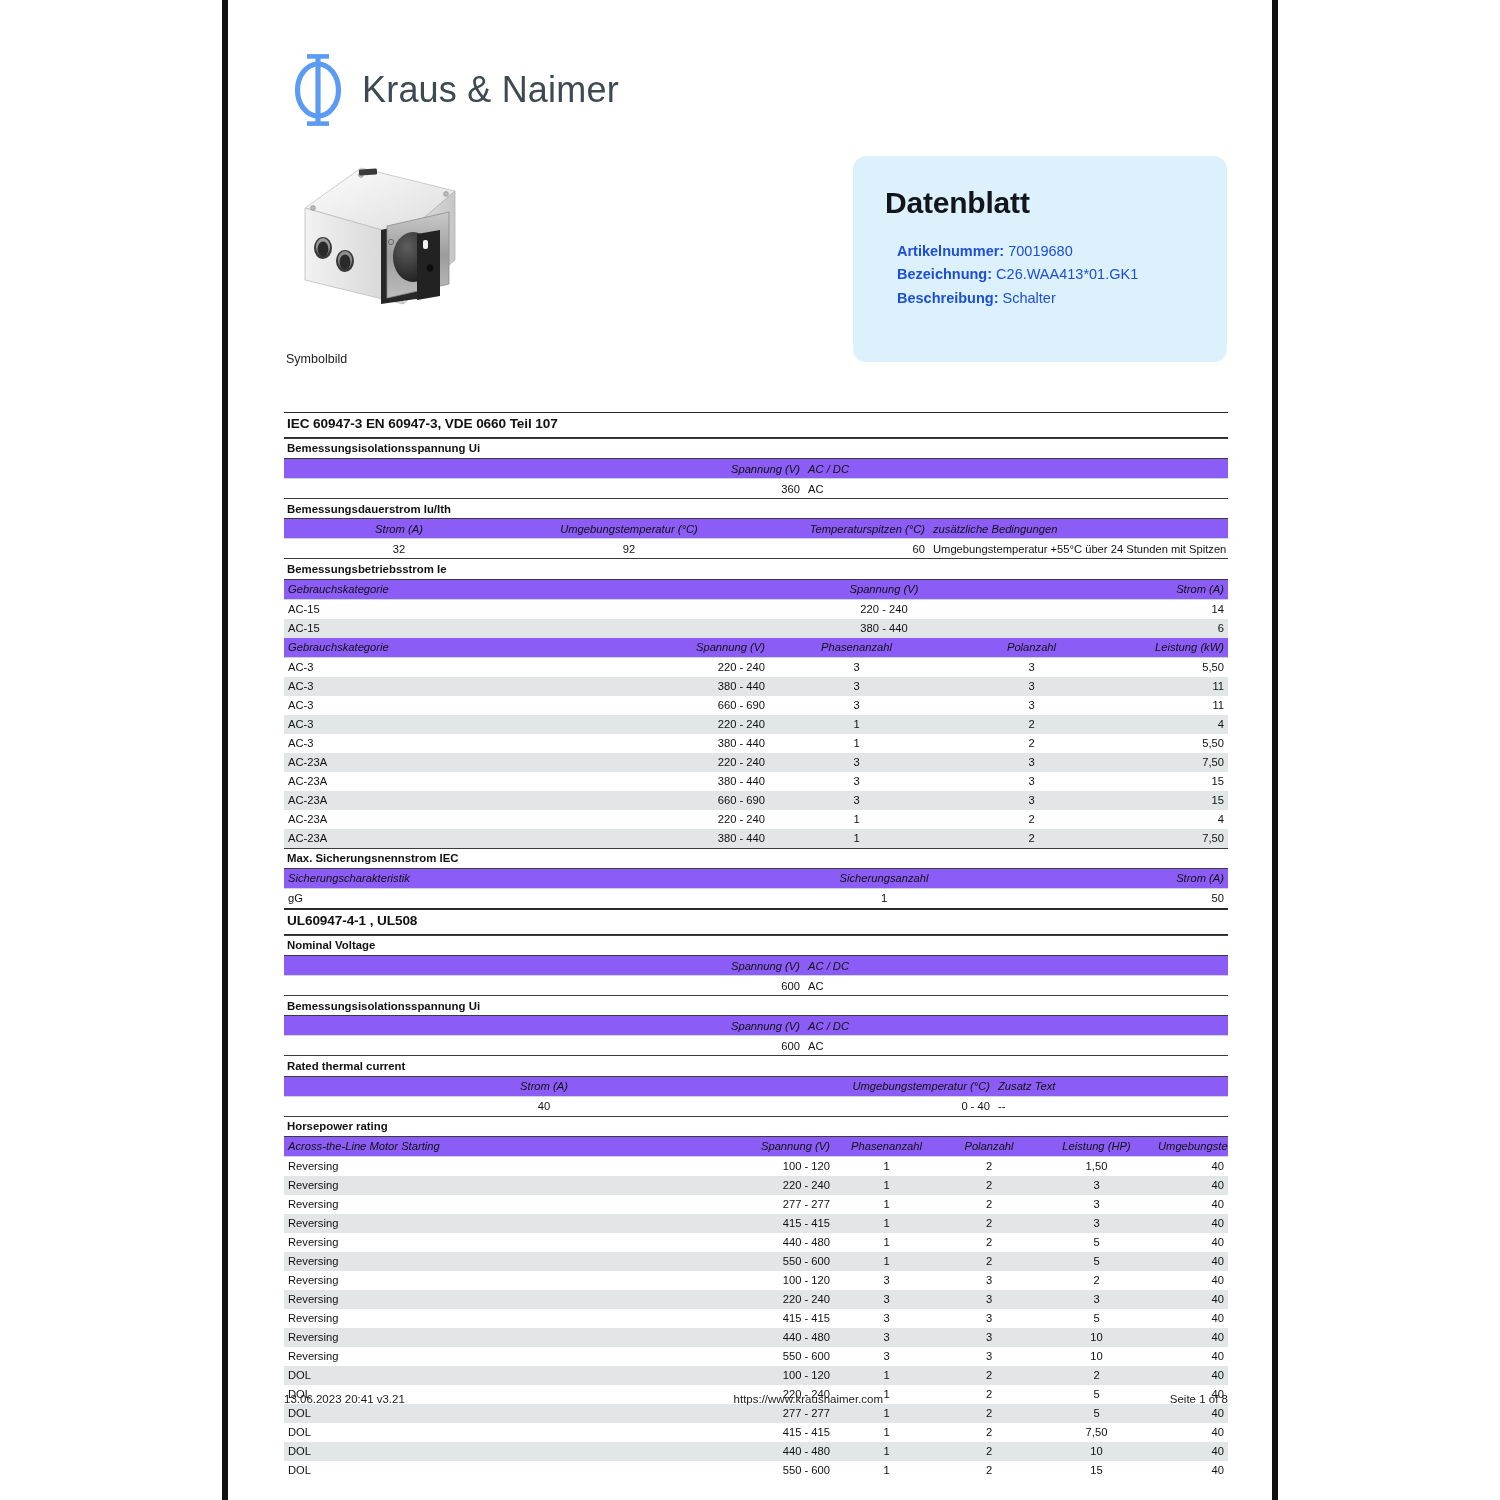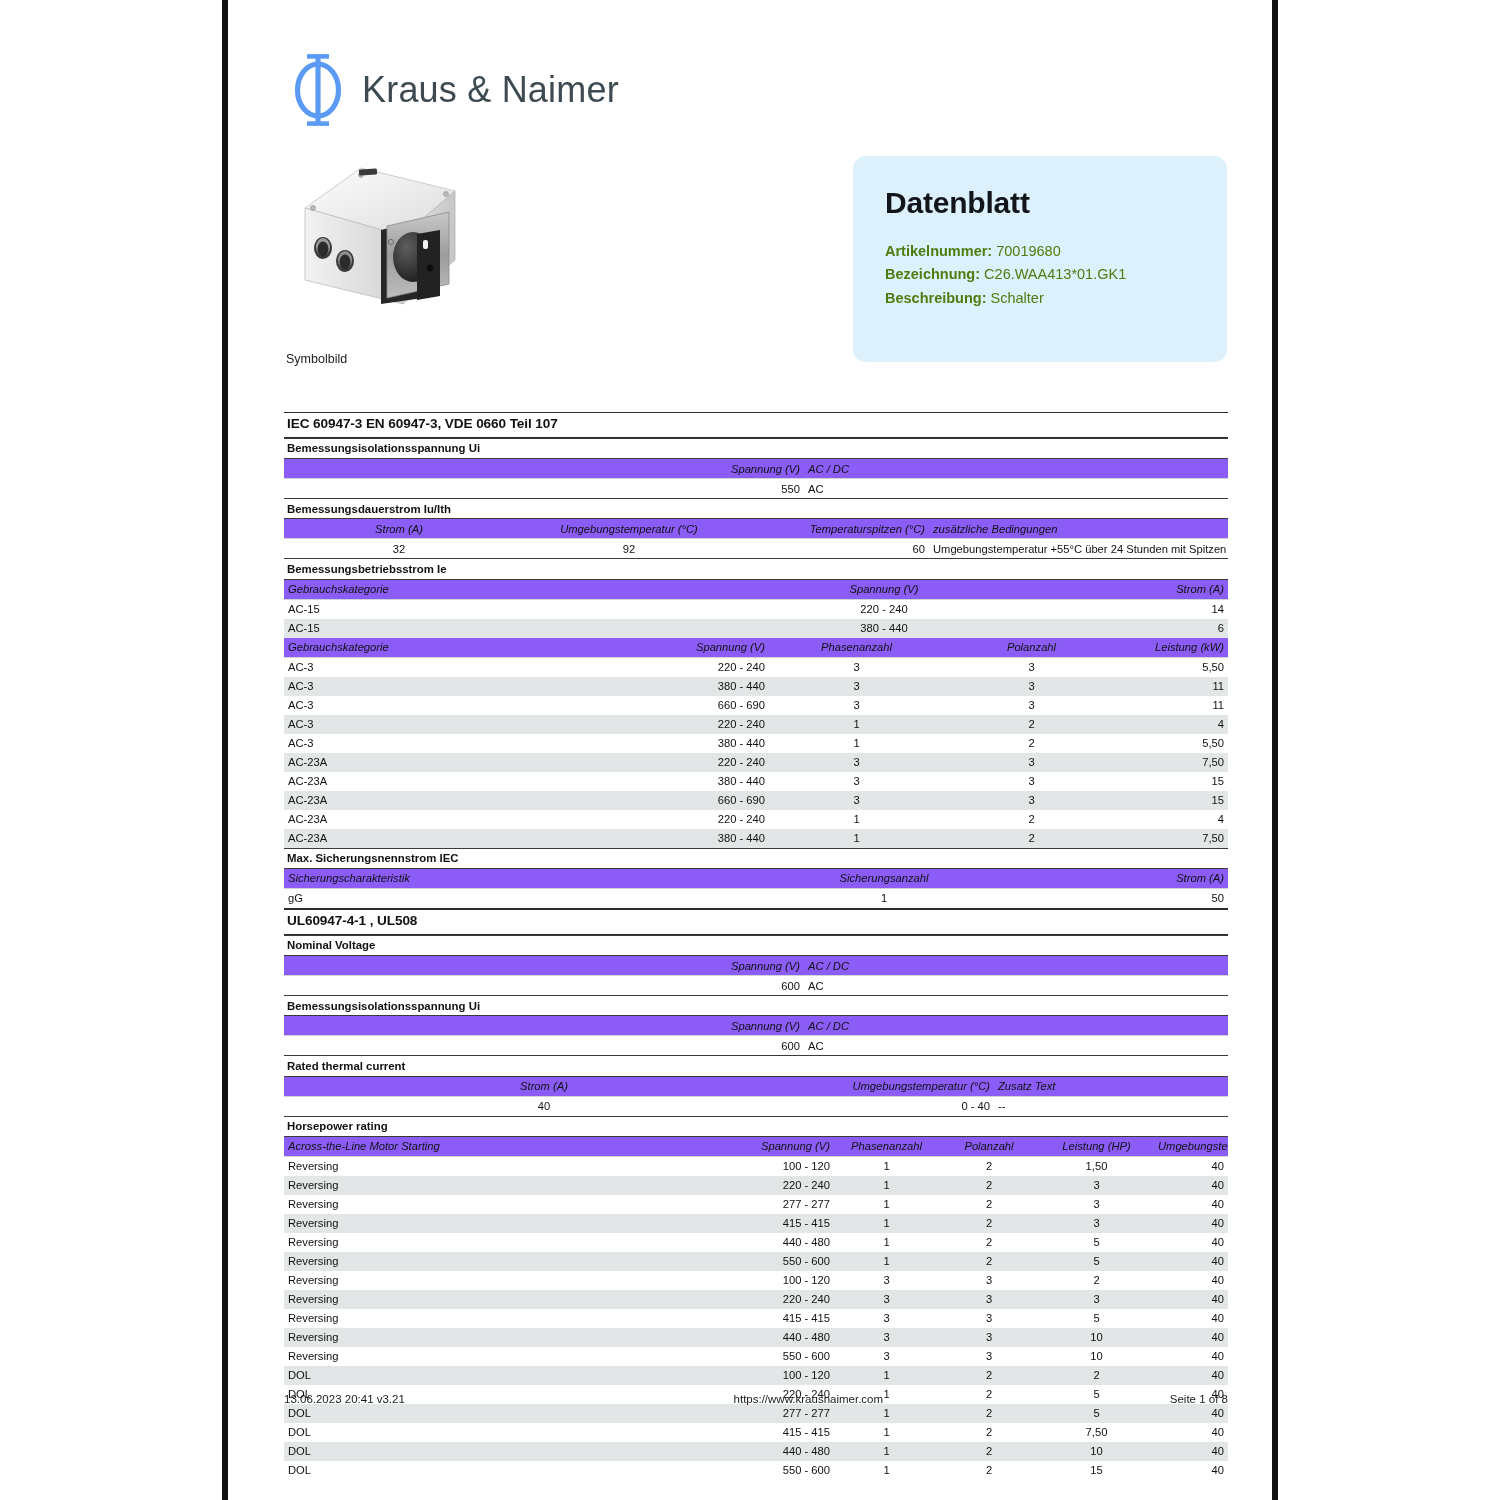--- a/index.html
+++ b/index.html
@@ -54,22 +54,23 @@
     background:#dcf1fb; border-radius:13px;
     box-sizing:border-box;
     padding:30px 0 0 32px;
   }
   .infocard h1{
     margin:0 0 20px 0; padding:0;
     font-size:30px; font-weight:bold; color:#12161a;
     letter-spacing:-.2px;
   }
   .infocard .row{
-    font-size:14.5px; color:#4d7c0f; line-height:1.62;
+    font-size:14.5px; color:#1d4ed8; line-height:1.62;
     white-space:nowrap;
+    margin-left:12px;
   }
   .infocard .row b{ font-weight:bold; }
 
   
   .tblwrap{
     position:absolute; left:56px; top:412px;
     width:944px;
   }
   .tbl{ width:944px; font-size:11.2px; color:#111; }
 
@@ -211,21 +212,21 @@
 
   <div class="tblwrap">
     <div class="tbl" id="spec-tables">
         <div class="r sect first">IEC 60947-3 EN 60947-3, VDE 0660 Teil 107</div>
         <div class="r sub">Bemessungsisolationsspannung Ui</div>
         <div class="r cols">
           <div class="c R" style="width: 520px;">Spannung (V)</div>
           <div class="c L" style="width: 424px;">AC / DC</div>
         </div>
         <div class="r d">
-          <div class="c R" style="width: 520px;">550</div>
+          <div class="c R" style="width: 520px;">360</div>
           <div class="c L" style="width: 424px;">AC</div>
         </div>
         <div class="r sub">Bemessungsdauerstrom Iu/Ith</div>
         <div class="r cols">
           <div class="c C" style="width: 230px;">Strom (A)</div>
           <div class="c C" style="width: 230px;">Umgebungstemperatur (°C)</div>
           <div class="c R" style="width: 185px;">Temperaturspitzen (°C)</div>
           <div class="c L" style="width: 299px;">zusätzliche Bedingungen</div>
         </div>
         <div class="r d">

